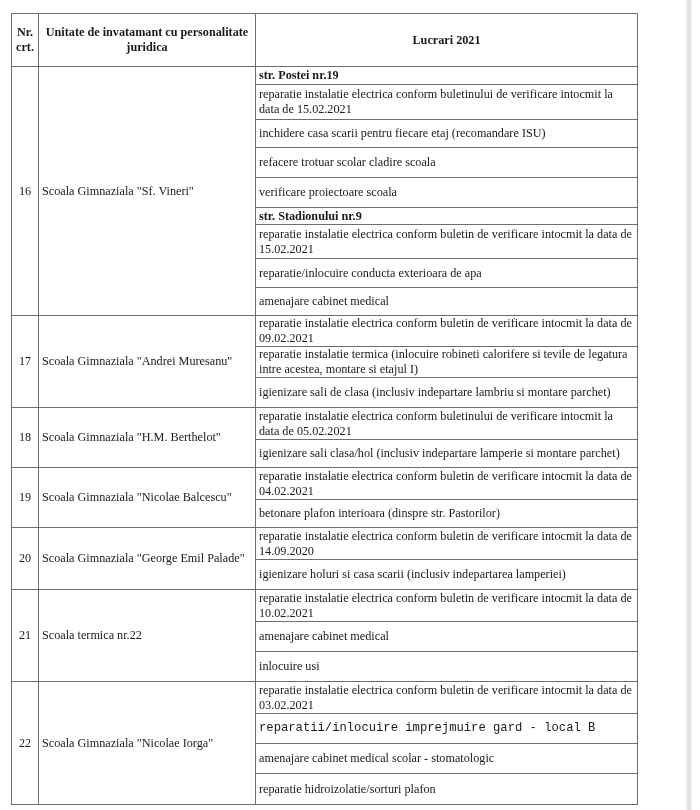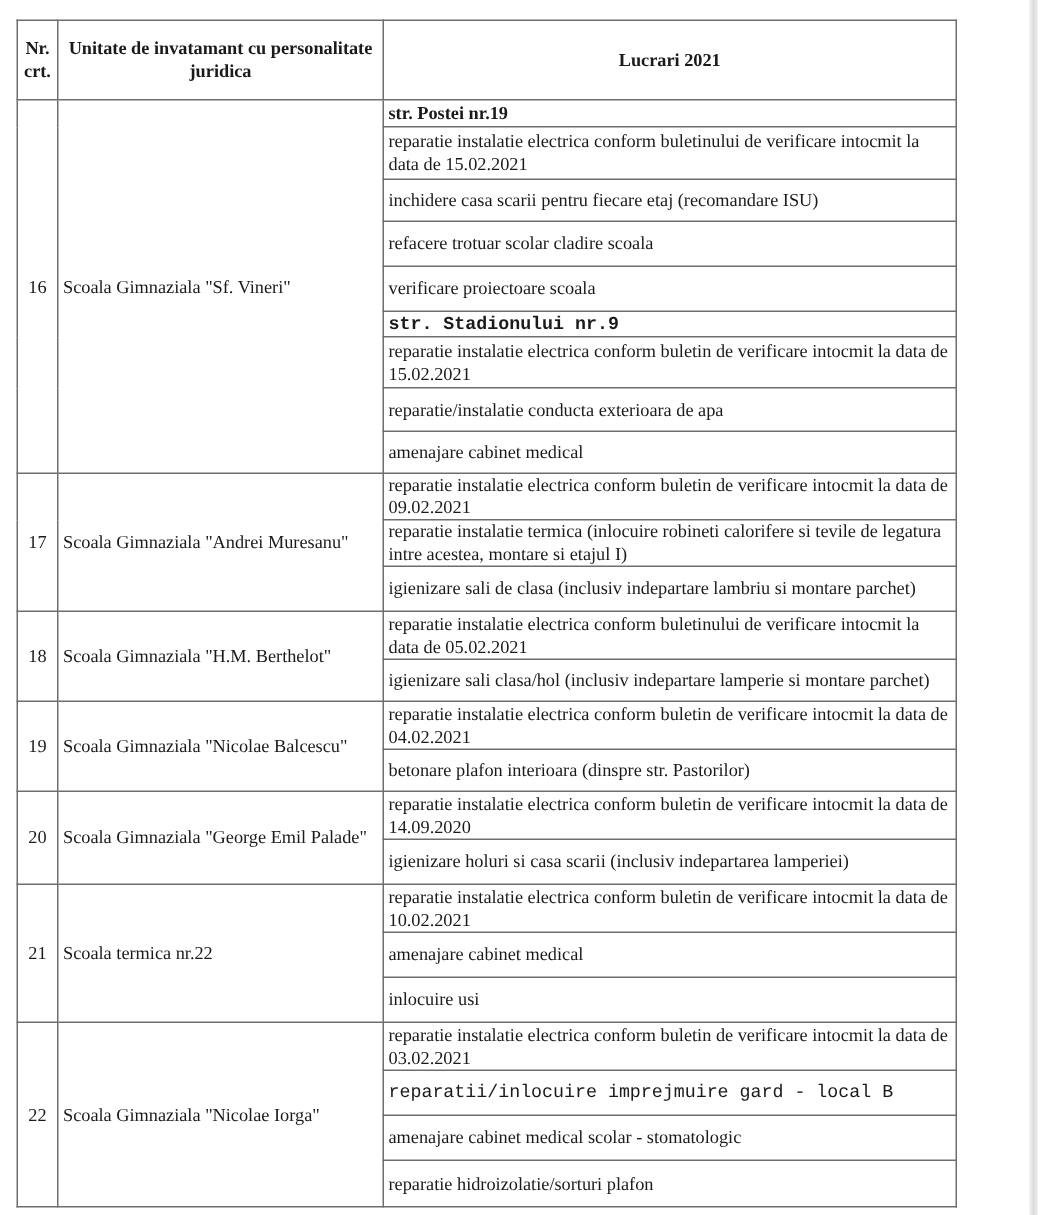--- a/index.html
+++ b/index.html
@@ -56,28 +56,28 @@
       </tr>
       <tr style="height: 28px;">
         <td class="work">inchidere casa scarii pentru fiecare etaj (recomandare ISU)</td>
       </tr>
       <tr style="height: 30px;">
         <td class="work">refacere trotuar scolar cladire scoala</td>
       </tr>
       <tr style="height: 30px;">
         <td class="work">verificare proiectoare scoala</td>
       </tr>
-      <tr style="height: 17px; font-family: Liberation Mono, monospace;">
+      <tr style="height: 17px;">
         <td class="work addr">str. Stadionului nr.9</td>
       </tr>
       <tr style="height: 34px;">
         <td class="work">reparatie instalatie electrica conform buletin de verificare intocmit la data de 15.02.2021</td>
       </tr>
       <tr style="height: 29px;">
-        <td class="work">reparatie/instalatie conducta exterioara de apa</td>
+        <td class="work">reparatie/inlocuire conducta exterioara de apa</td>
       </tr>
       <tr style="height: 28px;">
         <td class="work">amenajare cabinet medical</td>
       </tr>
       <tr style="height: 31px;">
         <td class="nr" rowspan="3">17</td>
         <td class="unit" rowspan="3">Scoala Gimnaziala "Andrei Muresanu"</td>
         <td class="work">reparatie instalatie electrica conform buletin de verificare intocmit la data de 09.02.2021</td>
       </tr>
       <tr style="height: 31px;">

